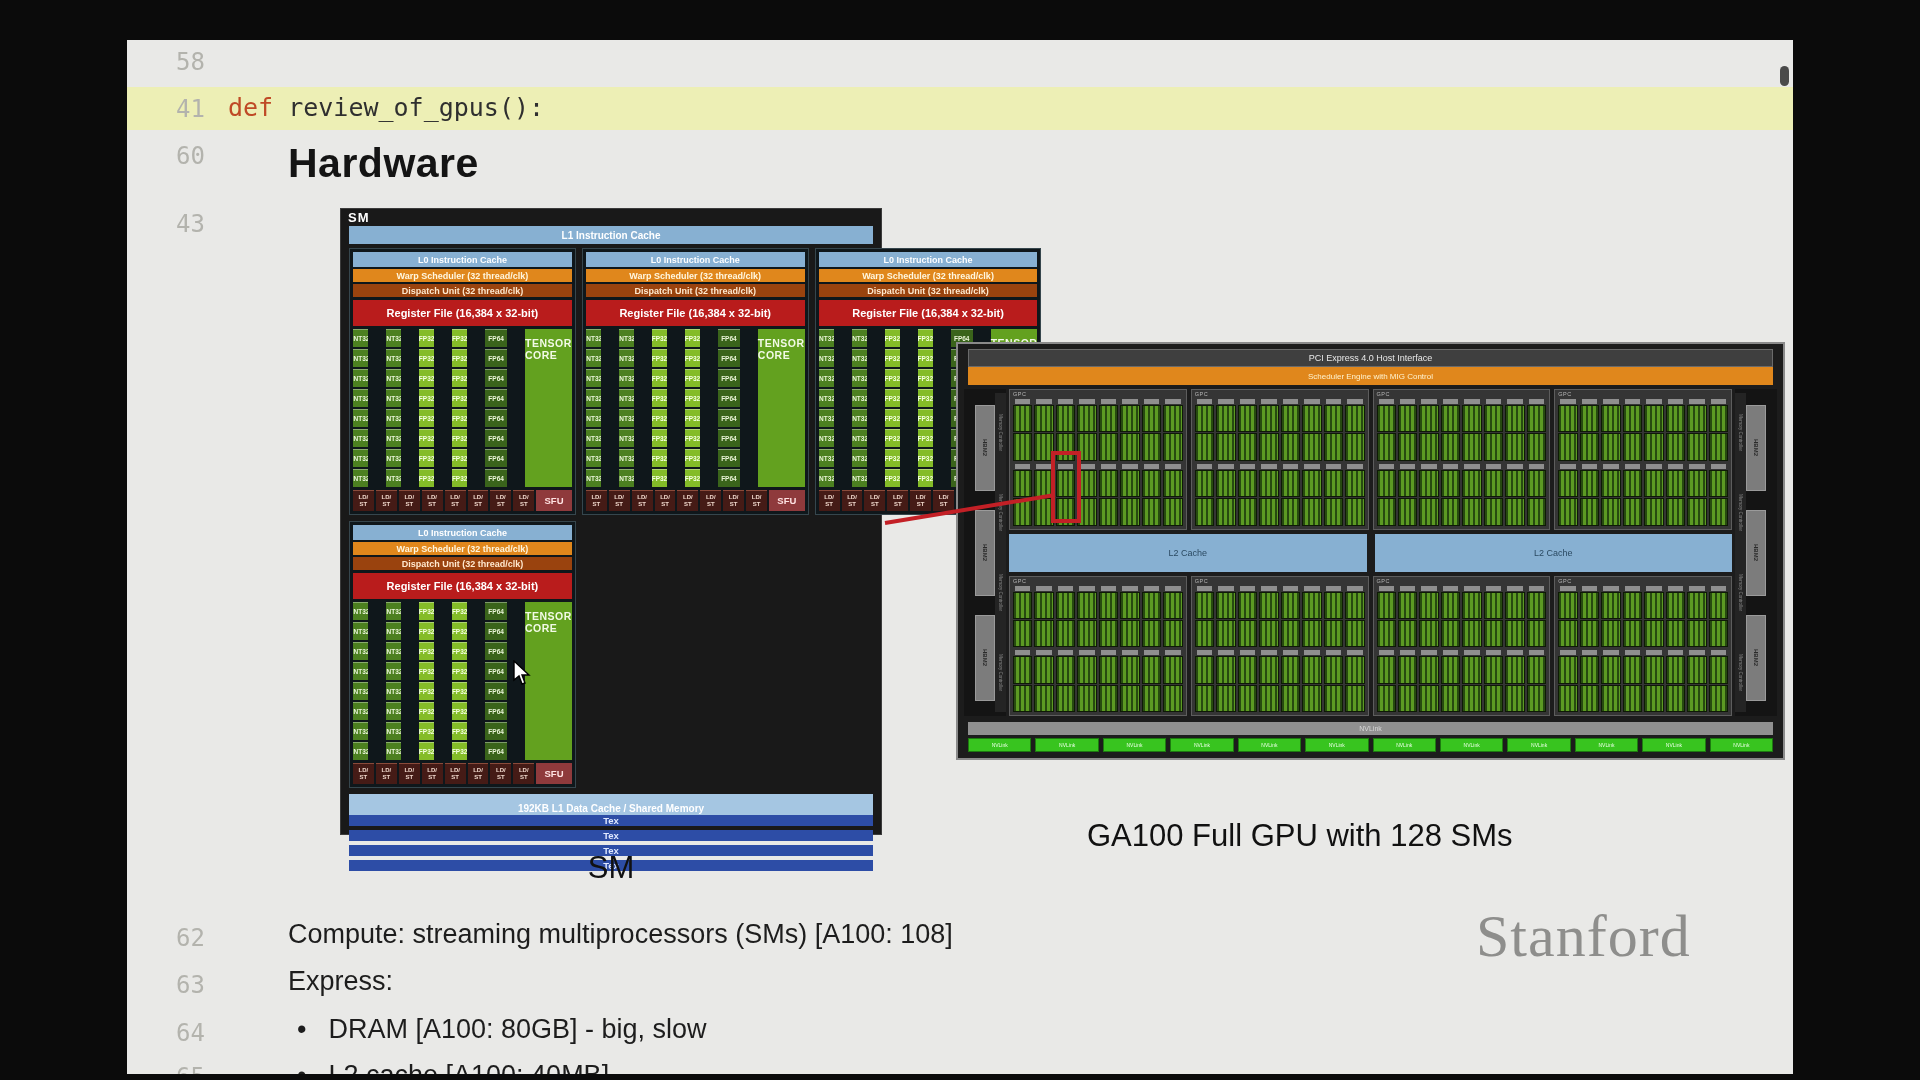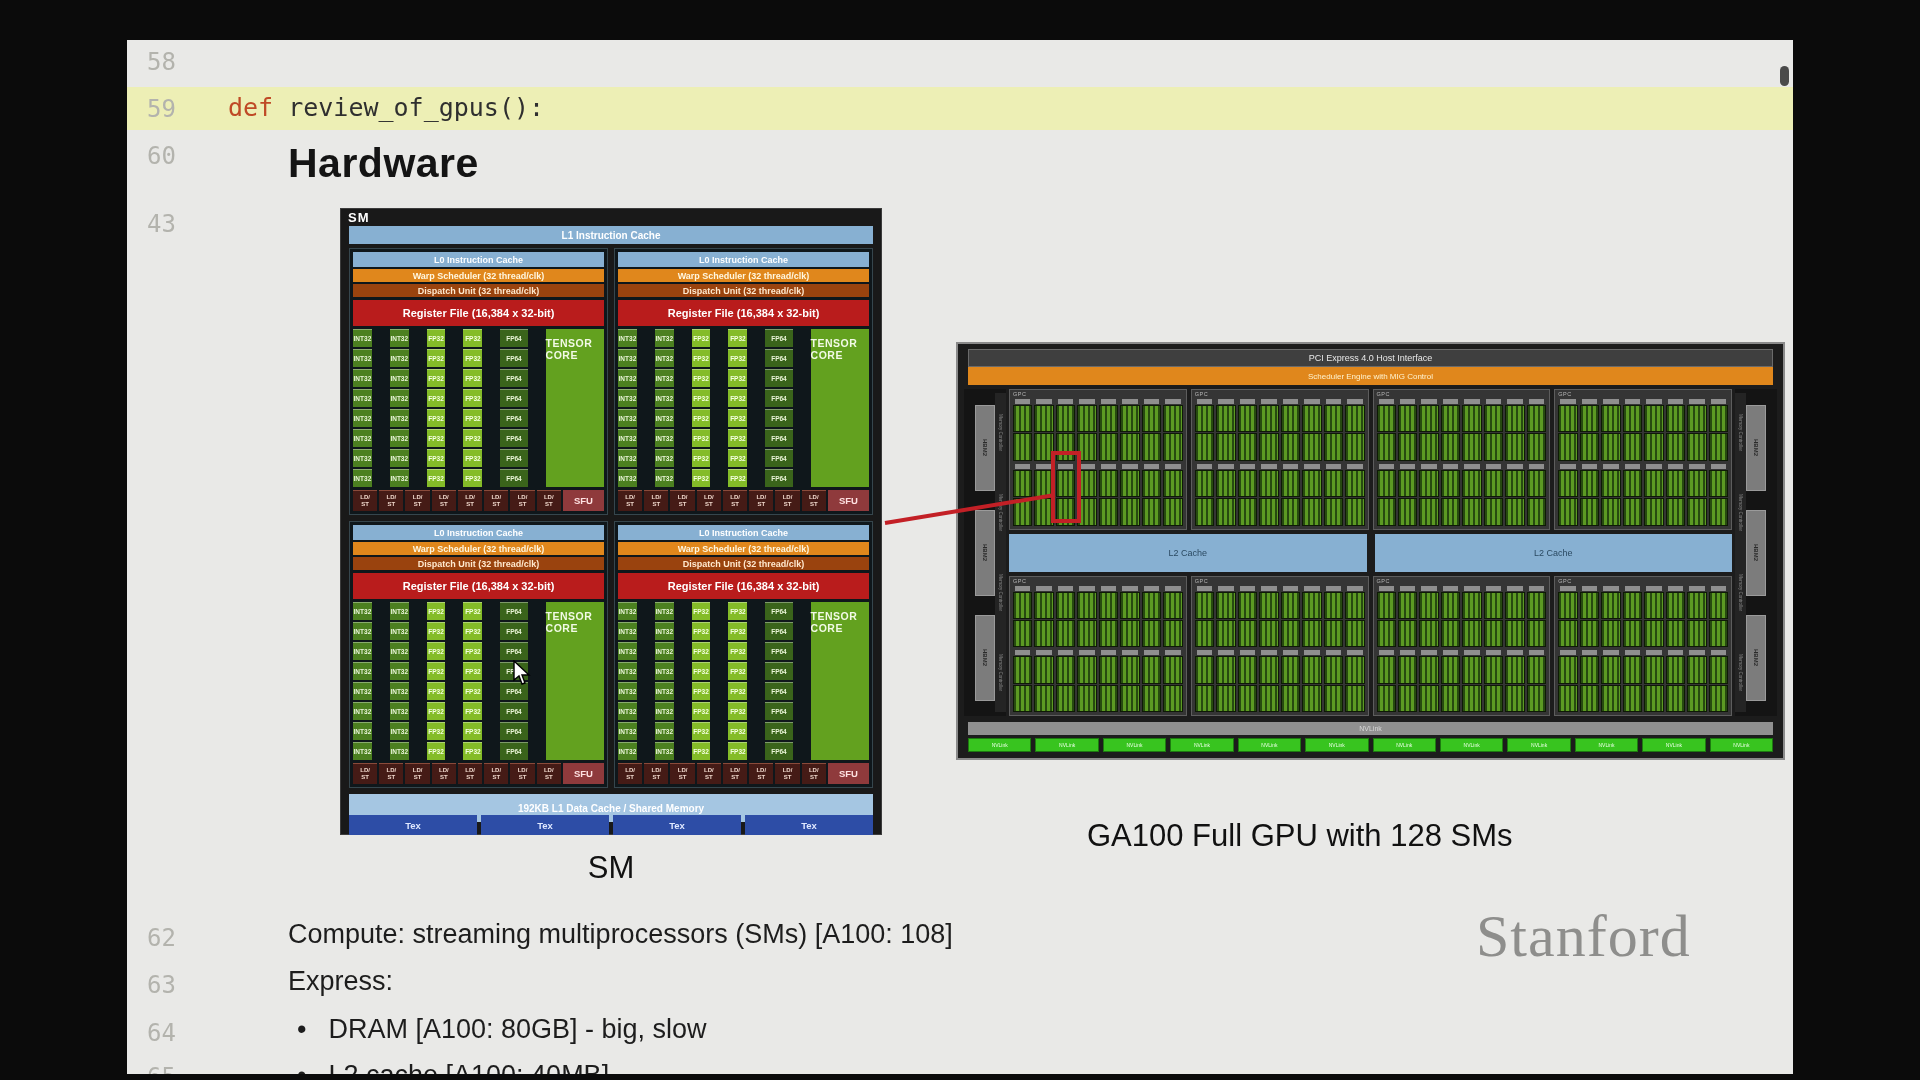--- a/index.html
+++ b/index.html
@@ -3,39 +3,39 @@
 <meta charset="utf-8">
 <style>
   html,body{margin:0;padding:0;background:#0b0b0b;}
   .stage{position:relative;width:1920px;height:1080px;background:#0b0b0b;overflow:hidden;
          font-family:"Liberation Sans",sans-serif;}
   .content{position:absolute;left:127px;top:40px;width:1666px;height:1034px;
            background:var(--slide-bg,#e9e9e7);overflow:hidden;}
 
   
   .hl-row{position:absolute;left:0;top:47px;width:100%;height:43px;background:var(--hl,#edefb5);}
-  .gutter{position:absolute;left:20px;width:58px;
+  .gutter{position:absolute;left:20px;width:58px;text-align:right;
           font-family:"DejaVu Sans Mono",monospace;font-size:24px;color:#b3b3ad;}
   .g58{top:8px}.g59{top:55px}.g60{top:102px}.g61{top:170px}
   .g62{top:884px}.g63{top:931px}.g64{top:979px}.g65{top:1023px}
   .code-line{position:absolute;left:101px;top:53px;font-family:"DejaVu Sans Mono",monospace;
              font-size:25px;color:#2f2f2f;white-space:pre;}
   .code-line .kw{color:var(--kw,#bf4a26);}
   .scroll-dot{position:absolute;right:4px;top:26px;width:9px;height:20px;border-radius:5px;background:#4a4a4a;}
 
   .page-title{position:absolute;left:161px;top:100px;font-size:41px;font-weight:bold;color:#141414;letter-spacing:.5px;}
 
   
   .sm-diagram{position:absolute;left:213px;top:168px;width:542px;height:627px;
               background:#191919;border:1px solid #3c3c3c;box-sizing:border-box;}
   .sm-title{position:absolute;left:7px;top:1px;color:#fff;font-size:13px;font-weight:bold;letter-spacing:1px;}
   .sm-l1bar{position:absolute;left:8px;right:8px;top:17px;height:18px;background:var(--lblue,#87b0d2);
             color:#fff;font-size:10px;font-weight:bold;display:flex;align-items:center;justify-content:center;}
   .quads{position:absolute;left:8px;right:8px;top:39px;height:540px;
-         display:grid;grid-template-columns:1fr 1fr;grid-template-rows:1fr 1fr;gap:6px;}
+         display:grid;grid-template-columns:1fr 1fr 1fr;grid-template-rows:1fr 1fr;gap:6px;}
   .quad{background:#0f171b;border:1px solid #36464d;box-sizing:border-box;padding:3px;
         display:flex;flex-direction:column;}
   .qbar{flex:0 0 auto;display:flex;align-items:center;justify-content:center;color:#fff;
         font-size:9px;font-weight:bold;white-space:nowrap;overflow:hidden;}
   .q-l0{height:15px;background:var(--lblue,#87b0d2);}
   .q-warp{height:13px;background:var(--orange,#e0871c);margin-top:2px;color:#fff7e0;}
   .q-dispatch{height:13px;background:#9a430e;margin-top:2px;color:#ffe9cf;}
   .q-reg{height:26px;background:#b91c1c;margin-top:3px;font-size:11px;text-align:center;}
   .q-core{flex:1 1 auto;margin-top:3px;display:flex;gap:18px;min-height:0;}
   .ccol{display:flex;flex-direction:column;gap:2px;min-width:0;}
@@ -50,21 +50,21 @@
   .fp64 .ccell{background:#3a641b;}
   .tensor{flex:3.1;background:var(--green,#63a11f);color:#f2fae6;font-size:10.5px;font-weight:bold;
           display:flex;justify-content:center;padding-top:8px;letter-spacing:.5px;}
   .q-ldst{flex:0 0 auto;height:21px;margin-top:3px;display:flex;gap:2px;}
   .ldst{flex:1;background:#451b16;border-top:1px solid #8a4a3a;color:#f0d8cc;font-size:6px;
         font-weight:bold;line-height:1.15;display:flex;flex-direction:column;align-items:center;justify-content:center;}
   .sfu{flex:1.7;background:#8f3a3c;color:#ffe2e2;font-size:9.5px;font-weight:bold;
        display:flex;align-items:center;justify-content:center;}
   .sm-l1data{position:absolute;left:8px;right:8px;top:585px;height:28px;background:#a5c6e2;
              color:#fff;font-size:10px;font-weight:bold;display:flex;align-items:center;justify-content:center;}
-  .tex-row{position:absolute;left:8px;right:8px;top:606px;height:20px;display:flex;gap:4px;}
+  .tex-row{position:absolute;left:8px;right:8px;top:606px;height:32px;display:flex;gap:4px;flex-direction:column;}
   .tex{flex:1;background:var(--blue,#2d4da6);color:#dfe8ff;font-size:9.5px;font-weight:bold;
        display:flex;align-items:center;justify-content:center;}
 
   .sm-caption{position:absolute;left:213px;top:810px;width:542px;text-align:center;
               font-size:31px;color:#111;}
 
   
   .ga100{position:absolute;left:829px;top:302px;width:829px;height:418px;background:#1c1c1c;
          border:2px solid #8a8a8a;box-sizing:border-box;}
   .ga-pci{position:absolute;left:10px;right:10px;top:5px;height:16px;background:#3f3f3f;
@@ -118,21 +118,21 @@
 </style>
 </head>
 <body>
 
 <div class="stage">
   <div class="content">
 
     <div class="hl-row"></div>
 
     <div class="gutter g58">58</div>
-    <div class="gutter g59">59</div>
+    <div class="gutter g59">41</div>
     <div class="gutter g60">60</div>
     <div class="gutter g61">43</div>
     <div class="gutter g62">62</div>
     <div class="gutter g63">63</div>
     <div class="gutter g64">64</div>
     <div class="gutter g65">65</div>
 
     <div class="code-line"><span class="kw">def</span><span> review_of_gpus():</span></div>
 
     <div class="scroll-dot"></div>

